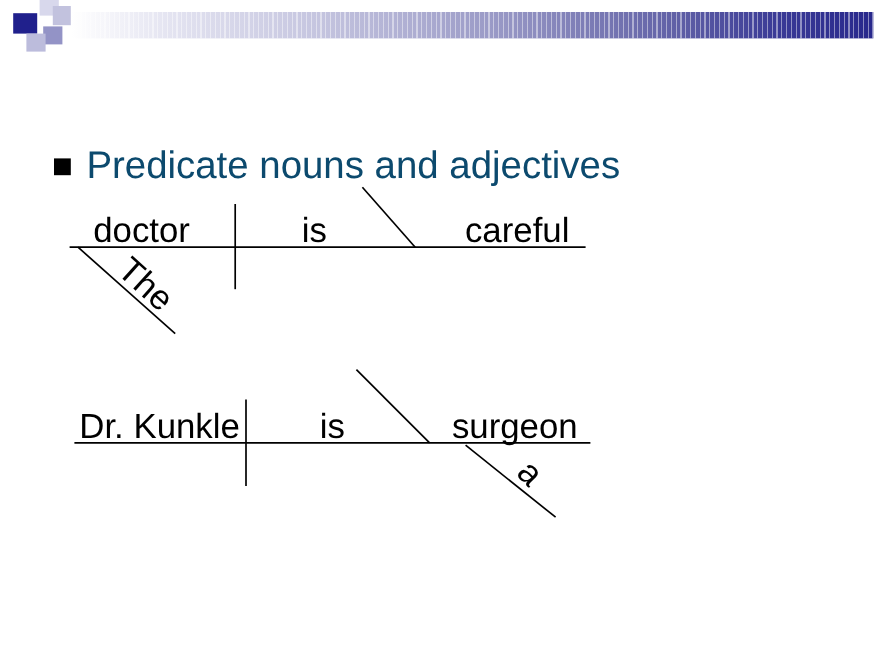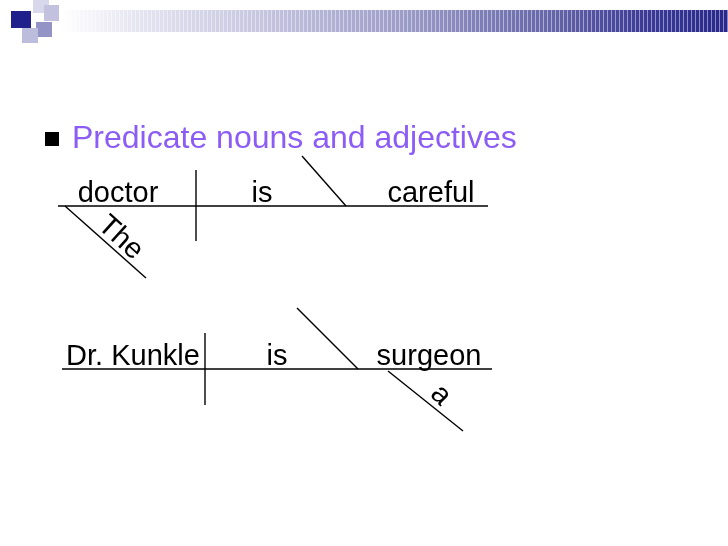--- a/index.html
+++ b/index.html
@@ -36,21 +36,21 @@
     position: absolute;
     left: 45px; top: 132px;
     width: 14px; height: 14px;
     background: #000000;
   }
   .slide-title {
     position: absolute;
     left: 72px; top: 121px;
     font-size: 32px;
     line-height: 1;
-    color: #8b5cf6;
+    color: #0c4a6e;
     white-space: nowrap;
   }
 
   
   .diagram-layer {
     position: absolute;
     left: 0; top: 0;
     width: 728px; height: 546px;
   }
   .diagram-layer line {

